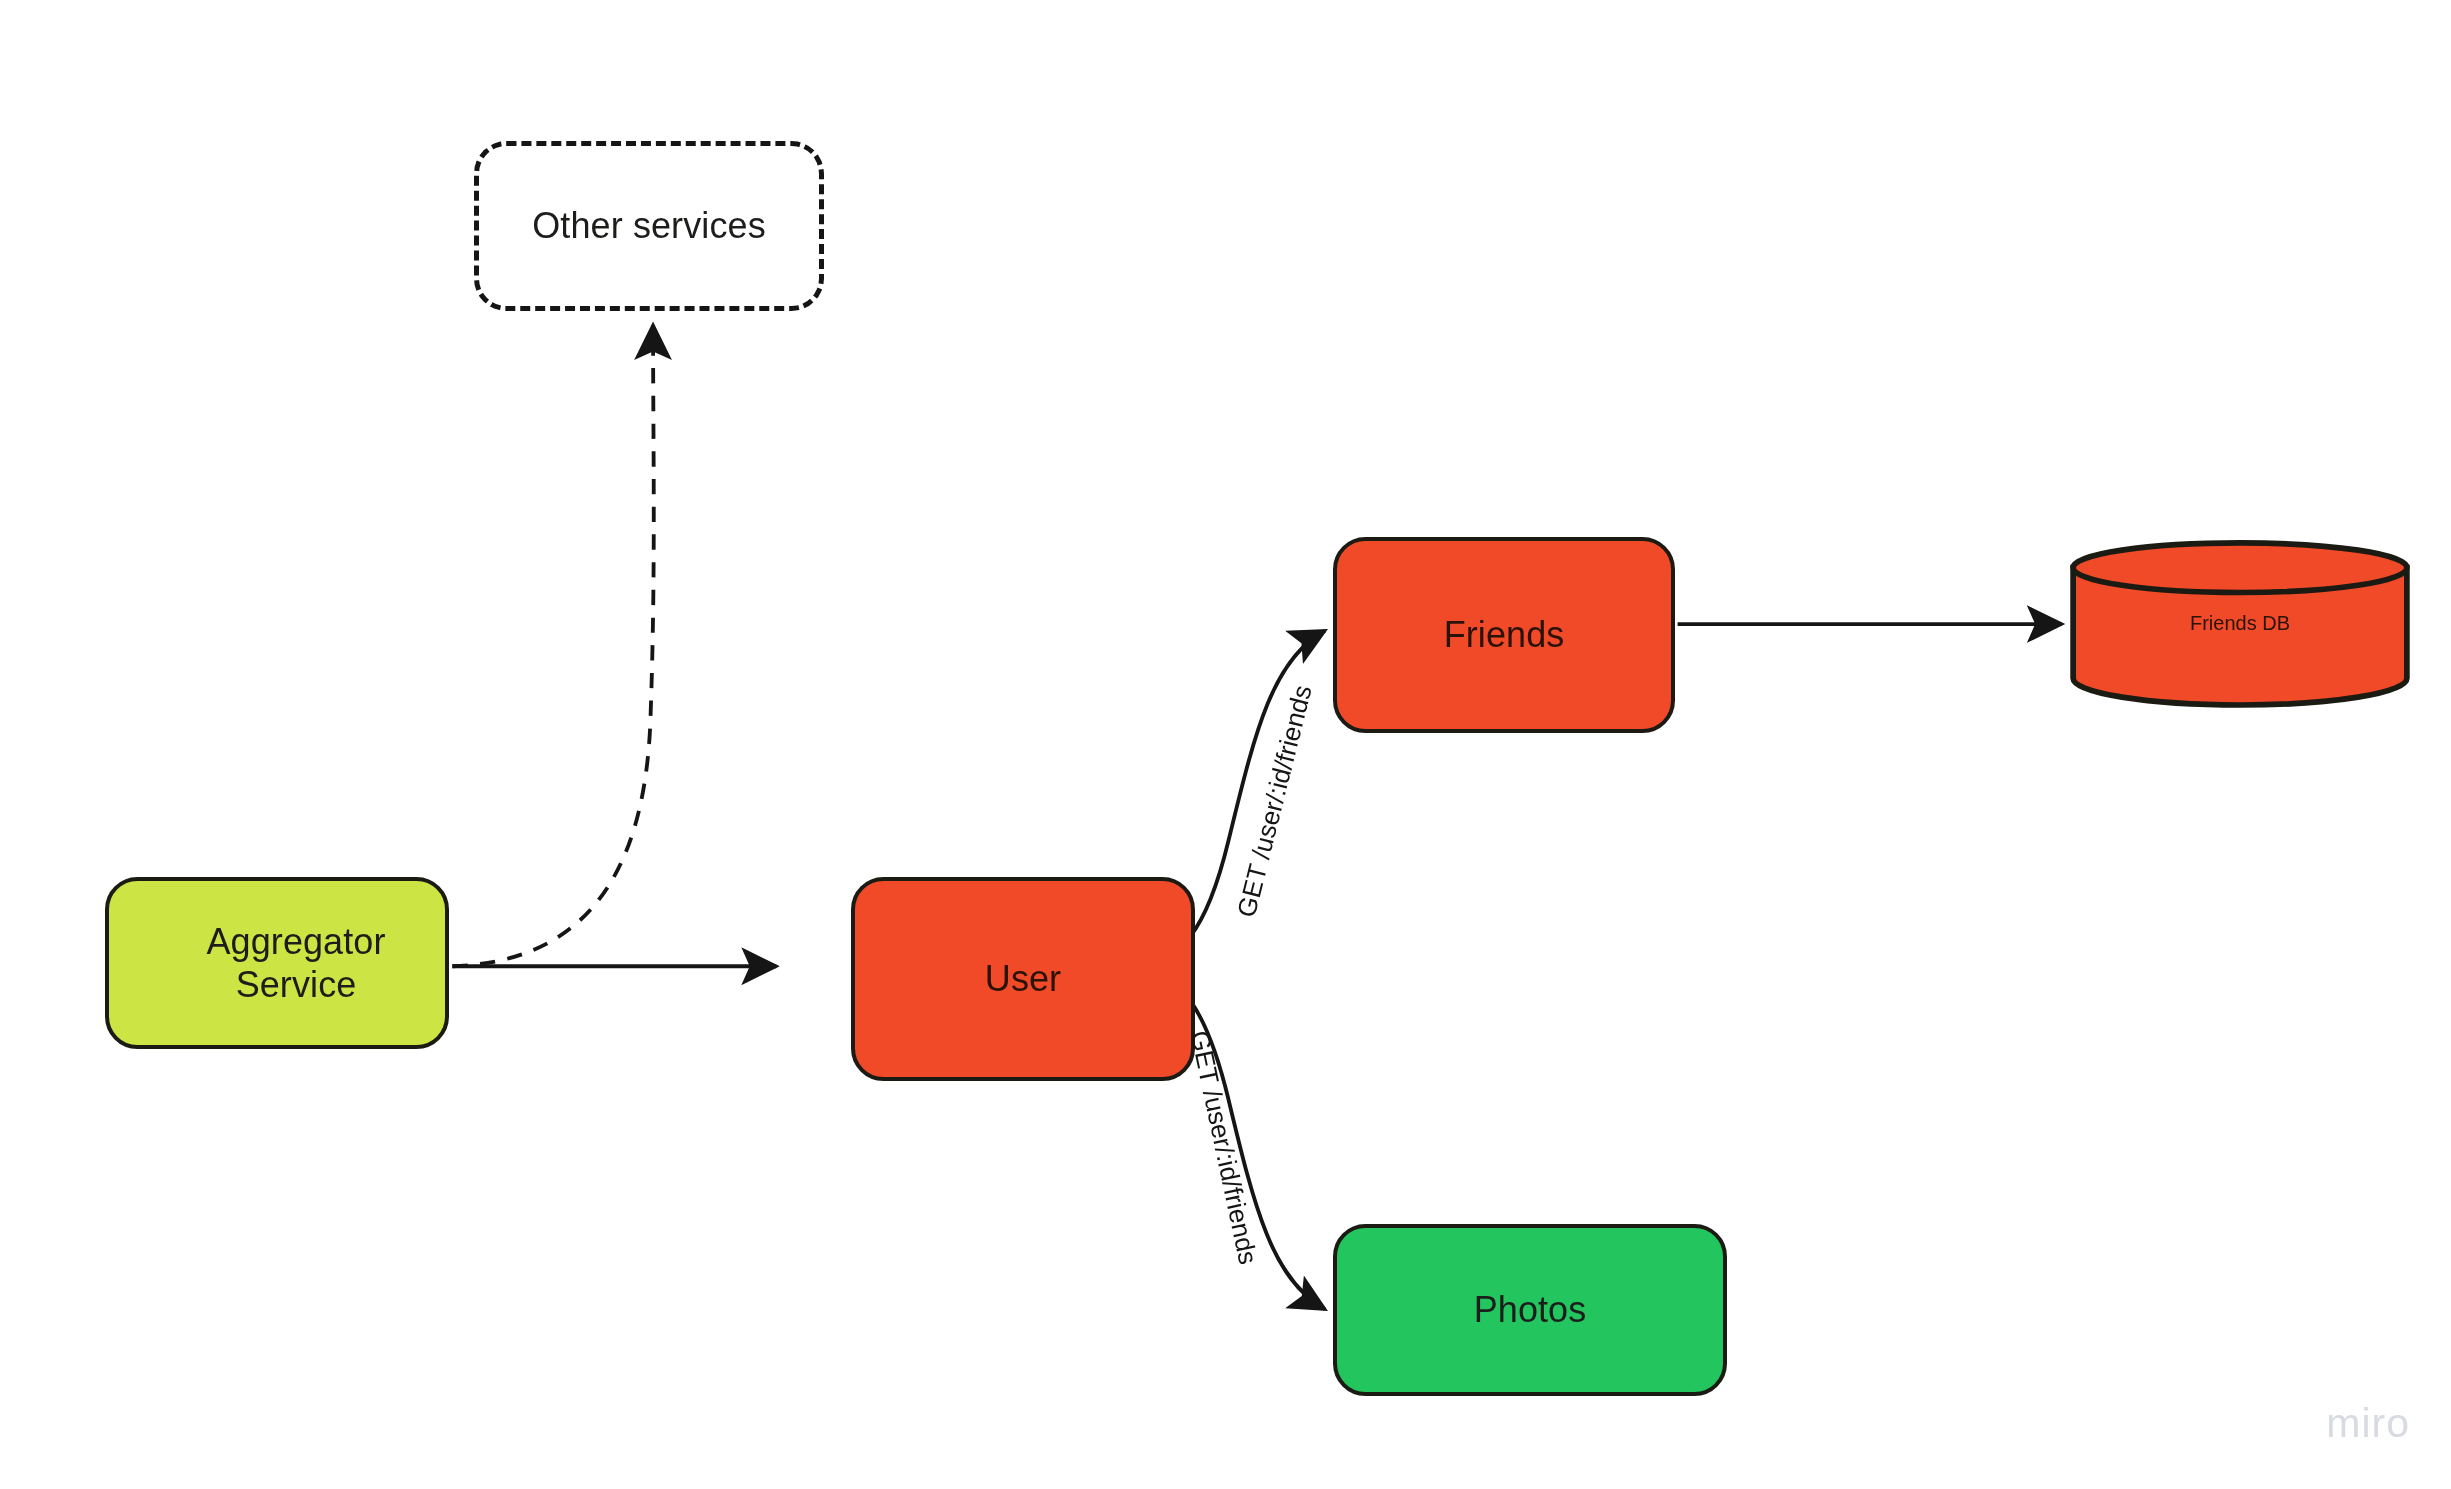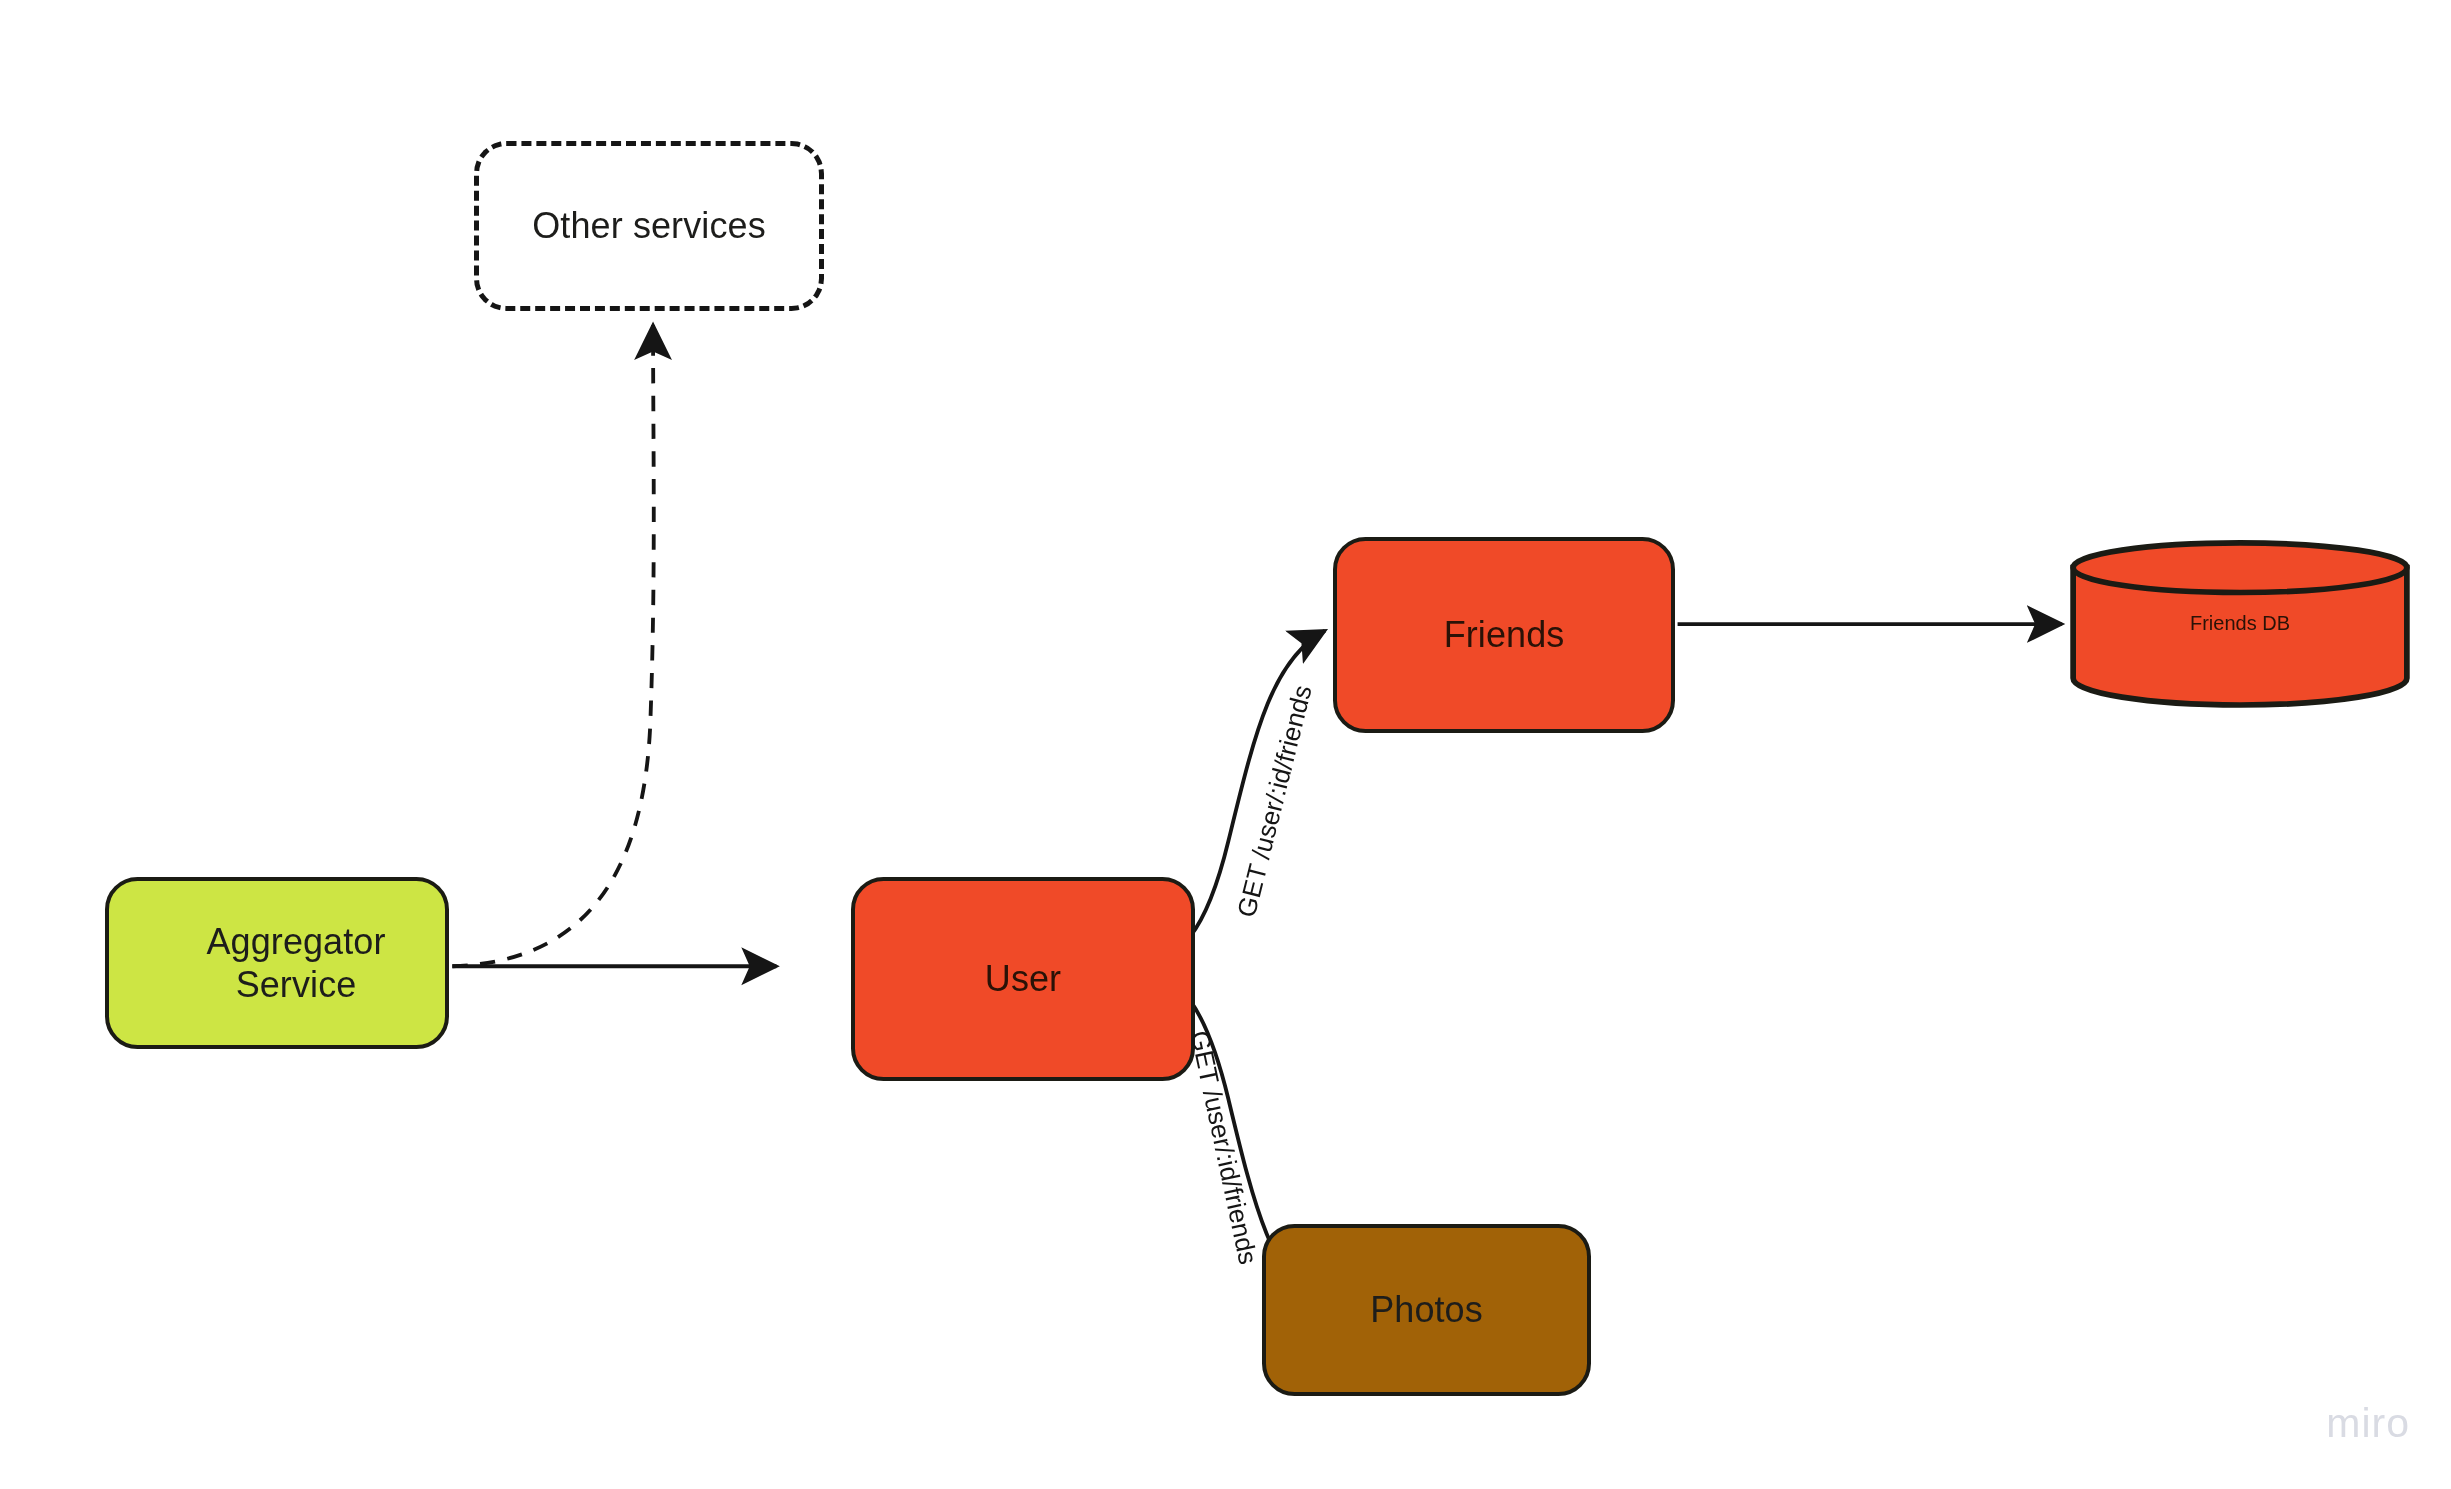--- a/index.html
+++ b/index.html
@@ -125,21 +125,21 @@
   </div>
 
   <div class="node node-rect" style="left:812px; top:877px; width:344px; height:204px; background:#F04A28;margin-left:39px;">
     <span class="node-label dark-on-red">User</span>
   </div>
 
   <div class="node node-rect" style="left:1333px; top:537px; width:342px; height:196px; background:#F04A28;">
     <span class="node-label dark-on-red">Friends</span>
   </div>
 
-  <div class="node node-rect" style="left:1262px; top:1224px; width:329px; height:172px; background:#a16207;">
+  <div class="node node-rect" style="left:1333px; top:1224px; width:394px; height:172px; background:#22c55e;">
     <span class="node-label">Photos</span>
   </div>
 
   <div class="cyl" style="left:2069px; top:541px; width:342px; height:164px;">
     <svg width="342" height="164" viewBox="0 0 358 172">
       <path d="M 4 28 L 4 144 A 175 28 0 0 0 354 144 L 354 28 Z" fill="#F04A28" stroke="#1b1b14" stroke-width="6"></path>
       <ellipse cx="179" cy="28" rx="175" ry="26" fill="#F04A28" stroke="#1b1b14" stroke-width="6"></ellipse>
     </svg>
     <div class="cyl-label">Friends DB</div>
   </div>

